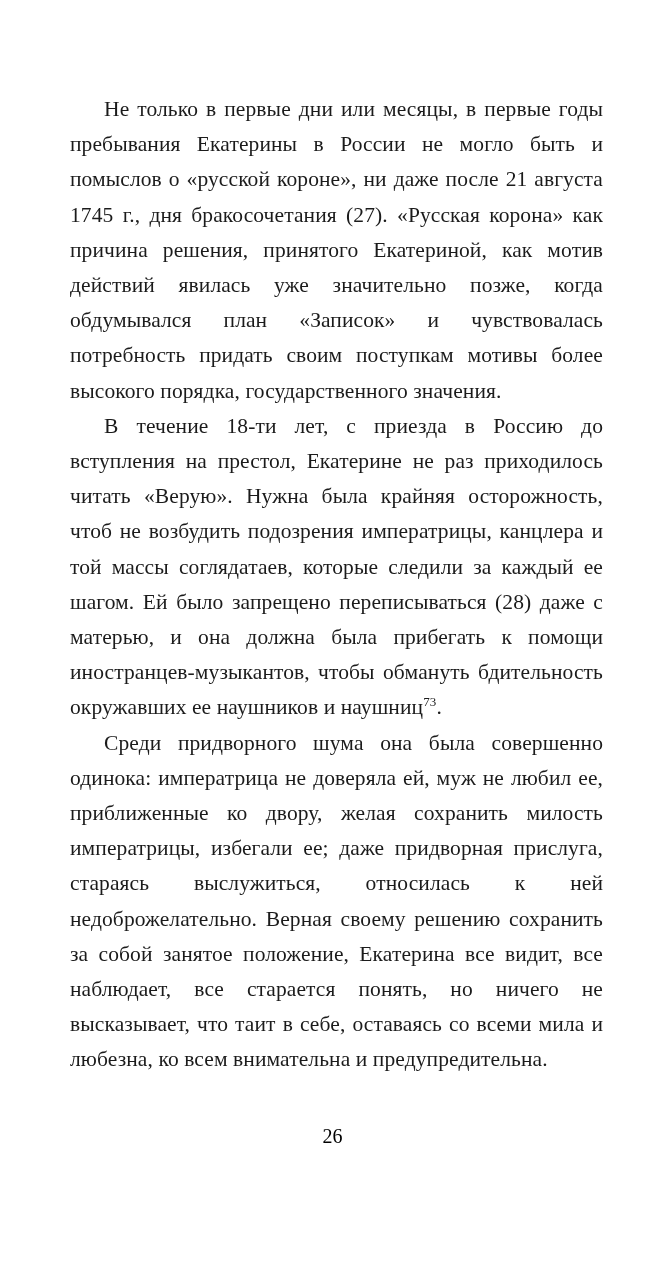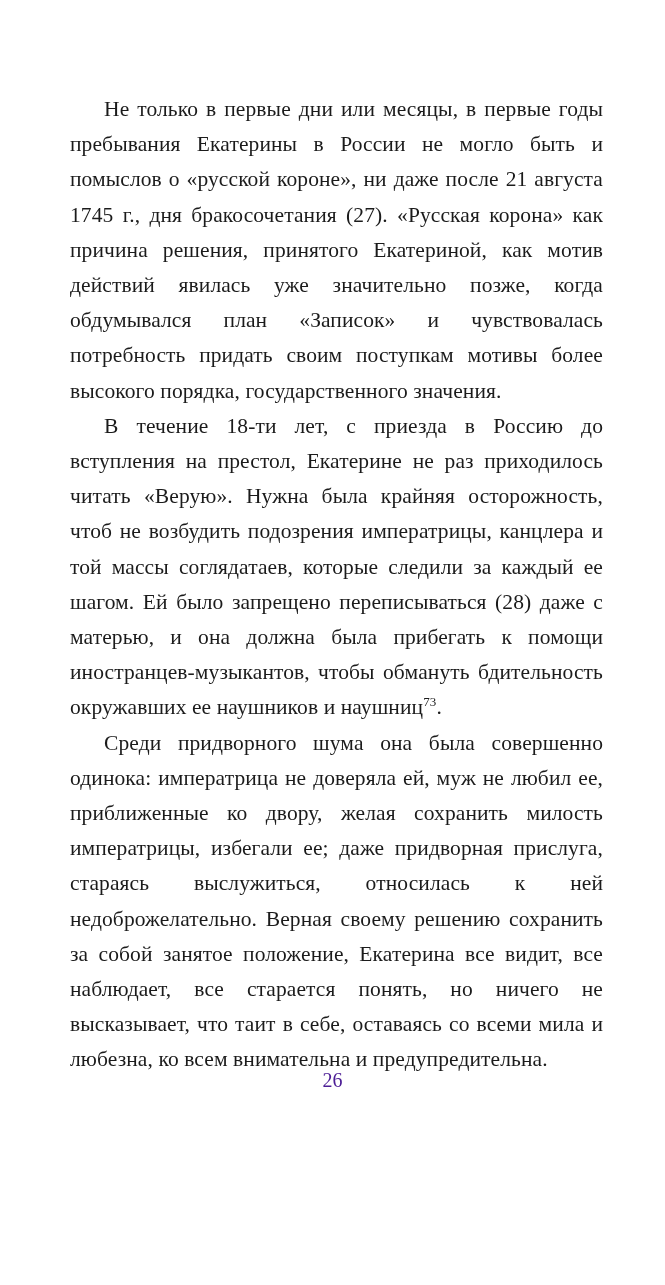--- a/index.html
+++ b/index.html
@@ -43,24 +43,24 @@
   }
   sup.footnote-ref {
     font-size: 13px;
     vertical-align: super;
     line-height: 0;
   }
   .folio {
     position: absolute;
     left: 0;
     right: 0;
-    top: 1069px;
+    top: 1125px;
     text-align: center;
     font-size: 20px;
-    color: #4c1d95;
+    color: #000000;
     font-family: "Liberation Serif", "DejaVu Serif", serif;
   }
 </style>
 </head>
 <body>
 
 <div class="page">
   <div class="body-text">
     <p class="para">Не только в первые дни или месяцы, в первые годы пребывания Екатерины в России не могло быть и помыслов о «русской короне», ни даже после 21 августа 1745 г., дня бракосочетания (27). «Русская корона» как причина решения, принятого Екатериной, как мотив действий явилась уже значительно позже, когда обдумывался план «Записок» и чувствовалась потребность придать своим поступкам мотивы более высокого порядка, государственного значения.</p>
     <p class="para"><span>В течение 18-ти лет, с приезда в Россию до вступления на престол, Екатерине не раз приходилось читать «Верую». Нужна была крайняя осторожность, чтоб не возбудить подозрения императрицы, канцлера и той массы соглядатаев, которые следили за каждый ее шагом. Ей было запрещено переписываться (28) даже с матерью, и она должна была прибегать к помощи иностранцев-музыкантов, чтобы обмануть бдительность окружавших ее наушников и наушниц</span><sup class="footnote-ref">73</sup><span>.</span></p>

